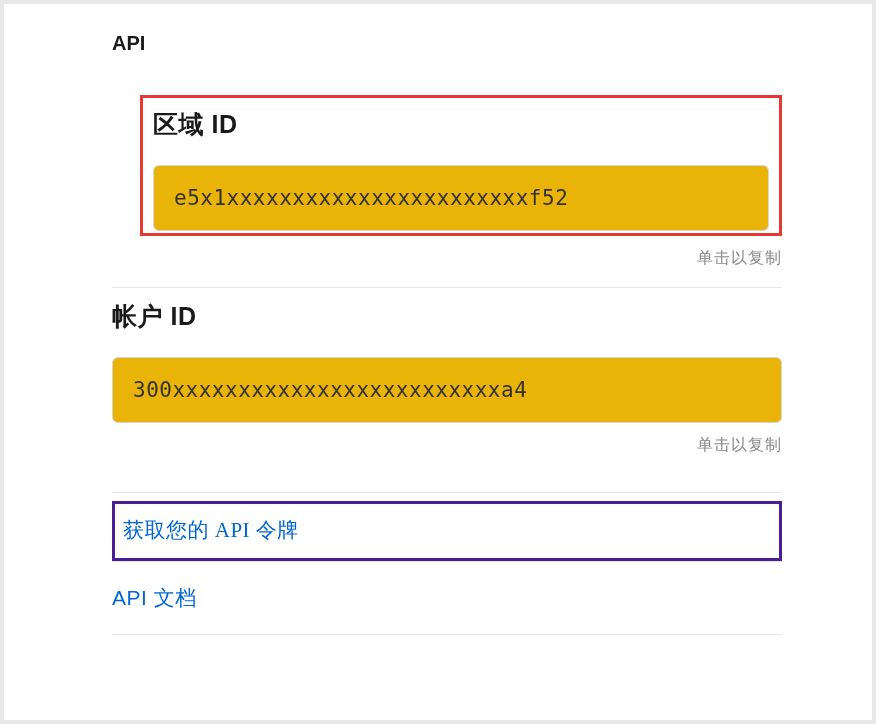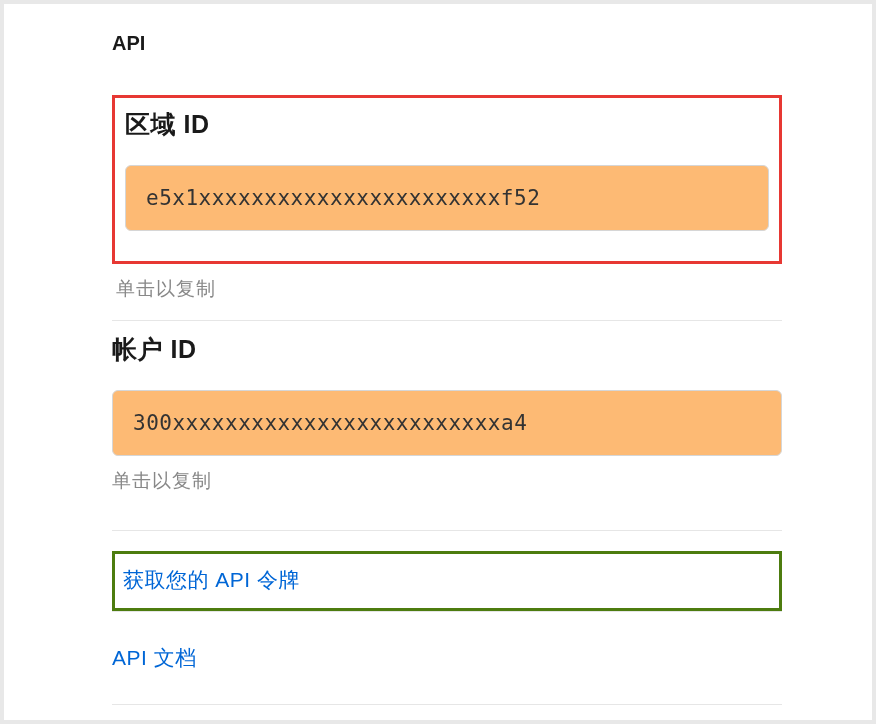--- a/index.html
+++ b/index.html
@@ -24,66 +24,69 @@
       font-size: 20px;
       font-weight: 700;
       color: #1a1a1a;
       margin-bottom: 40px;
     }
     .section {
       margin-bottom: 26px;
     }
     .zone-section {
       border: 3px solid #e73833;
-      padding: 10px 10px 30px 10px;
+      padding: 10px 10px 2px 10px;
       margin-bottom: 5px;
+      margin-left: 28px;
     }
     .section-title {
       font-size: 25px;
       font-weight: 700;
       color: #1a1a1a;
       margin-bottom: 24px;
       letter-spacing: 0.5px;
     }
     .id-field {
-      background: #fdba74;
+      background: #eab308;
       border: 1px solid #d6d6d6;
       border-radius: 6px;
       padding: 20px 20px;
       font-size: 21px;
       color: #333;
       font-family: -apple-system, BlinkMacSystemFont, "Segoe UI", monospace;
       letter-spacing: 0.5px;
       cursor: pointer;
     }
     .help-text {
-      font-size: 19px;
+      font-size: 16px;
       color: #888;
       margin-top: 12px;
       letter-spacing: 1px;
+      text-align: right;
     }
     .divider {
       border: none;
       border-top: 1px solid #e6e6e6;
       margin: 0;
     }
     .link-row {
-      padding: 32px 0;
+      padding: 22px 0;
     }
     .link {
       color: #0066d6;
       font-size: 21px;
       text-decoration: none;
       cursor: pointer;
       letter-spacing: 0.5px;
     }
     .token-link-wrap {
-      border: 3px solid #4d7c0f;
+      border: 3px solid #4c1d95;
       padding: 12px 8px 14px 8px;
-      margin-top: 20px;
+      margin-top: 8px;
+      font-family: Liberation Serif, serif;
     }
     .account-section {
       padding: 0 0 10px 0;
     }
     .help-outer {
       margin-bottom: 18px;
       padding-left: 4px;
     }
   </style>
 </head>

